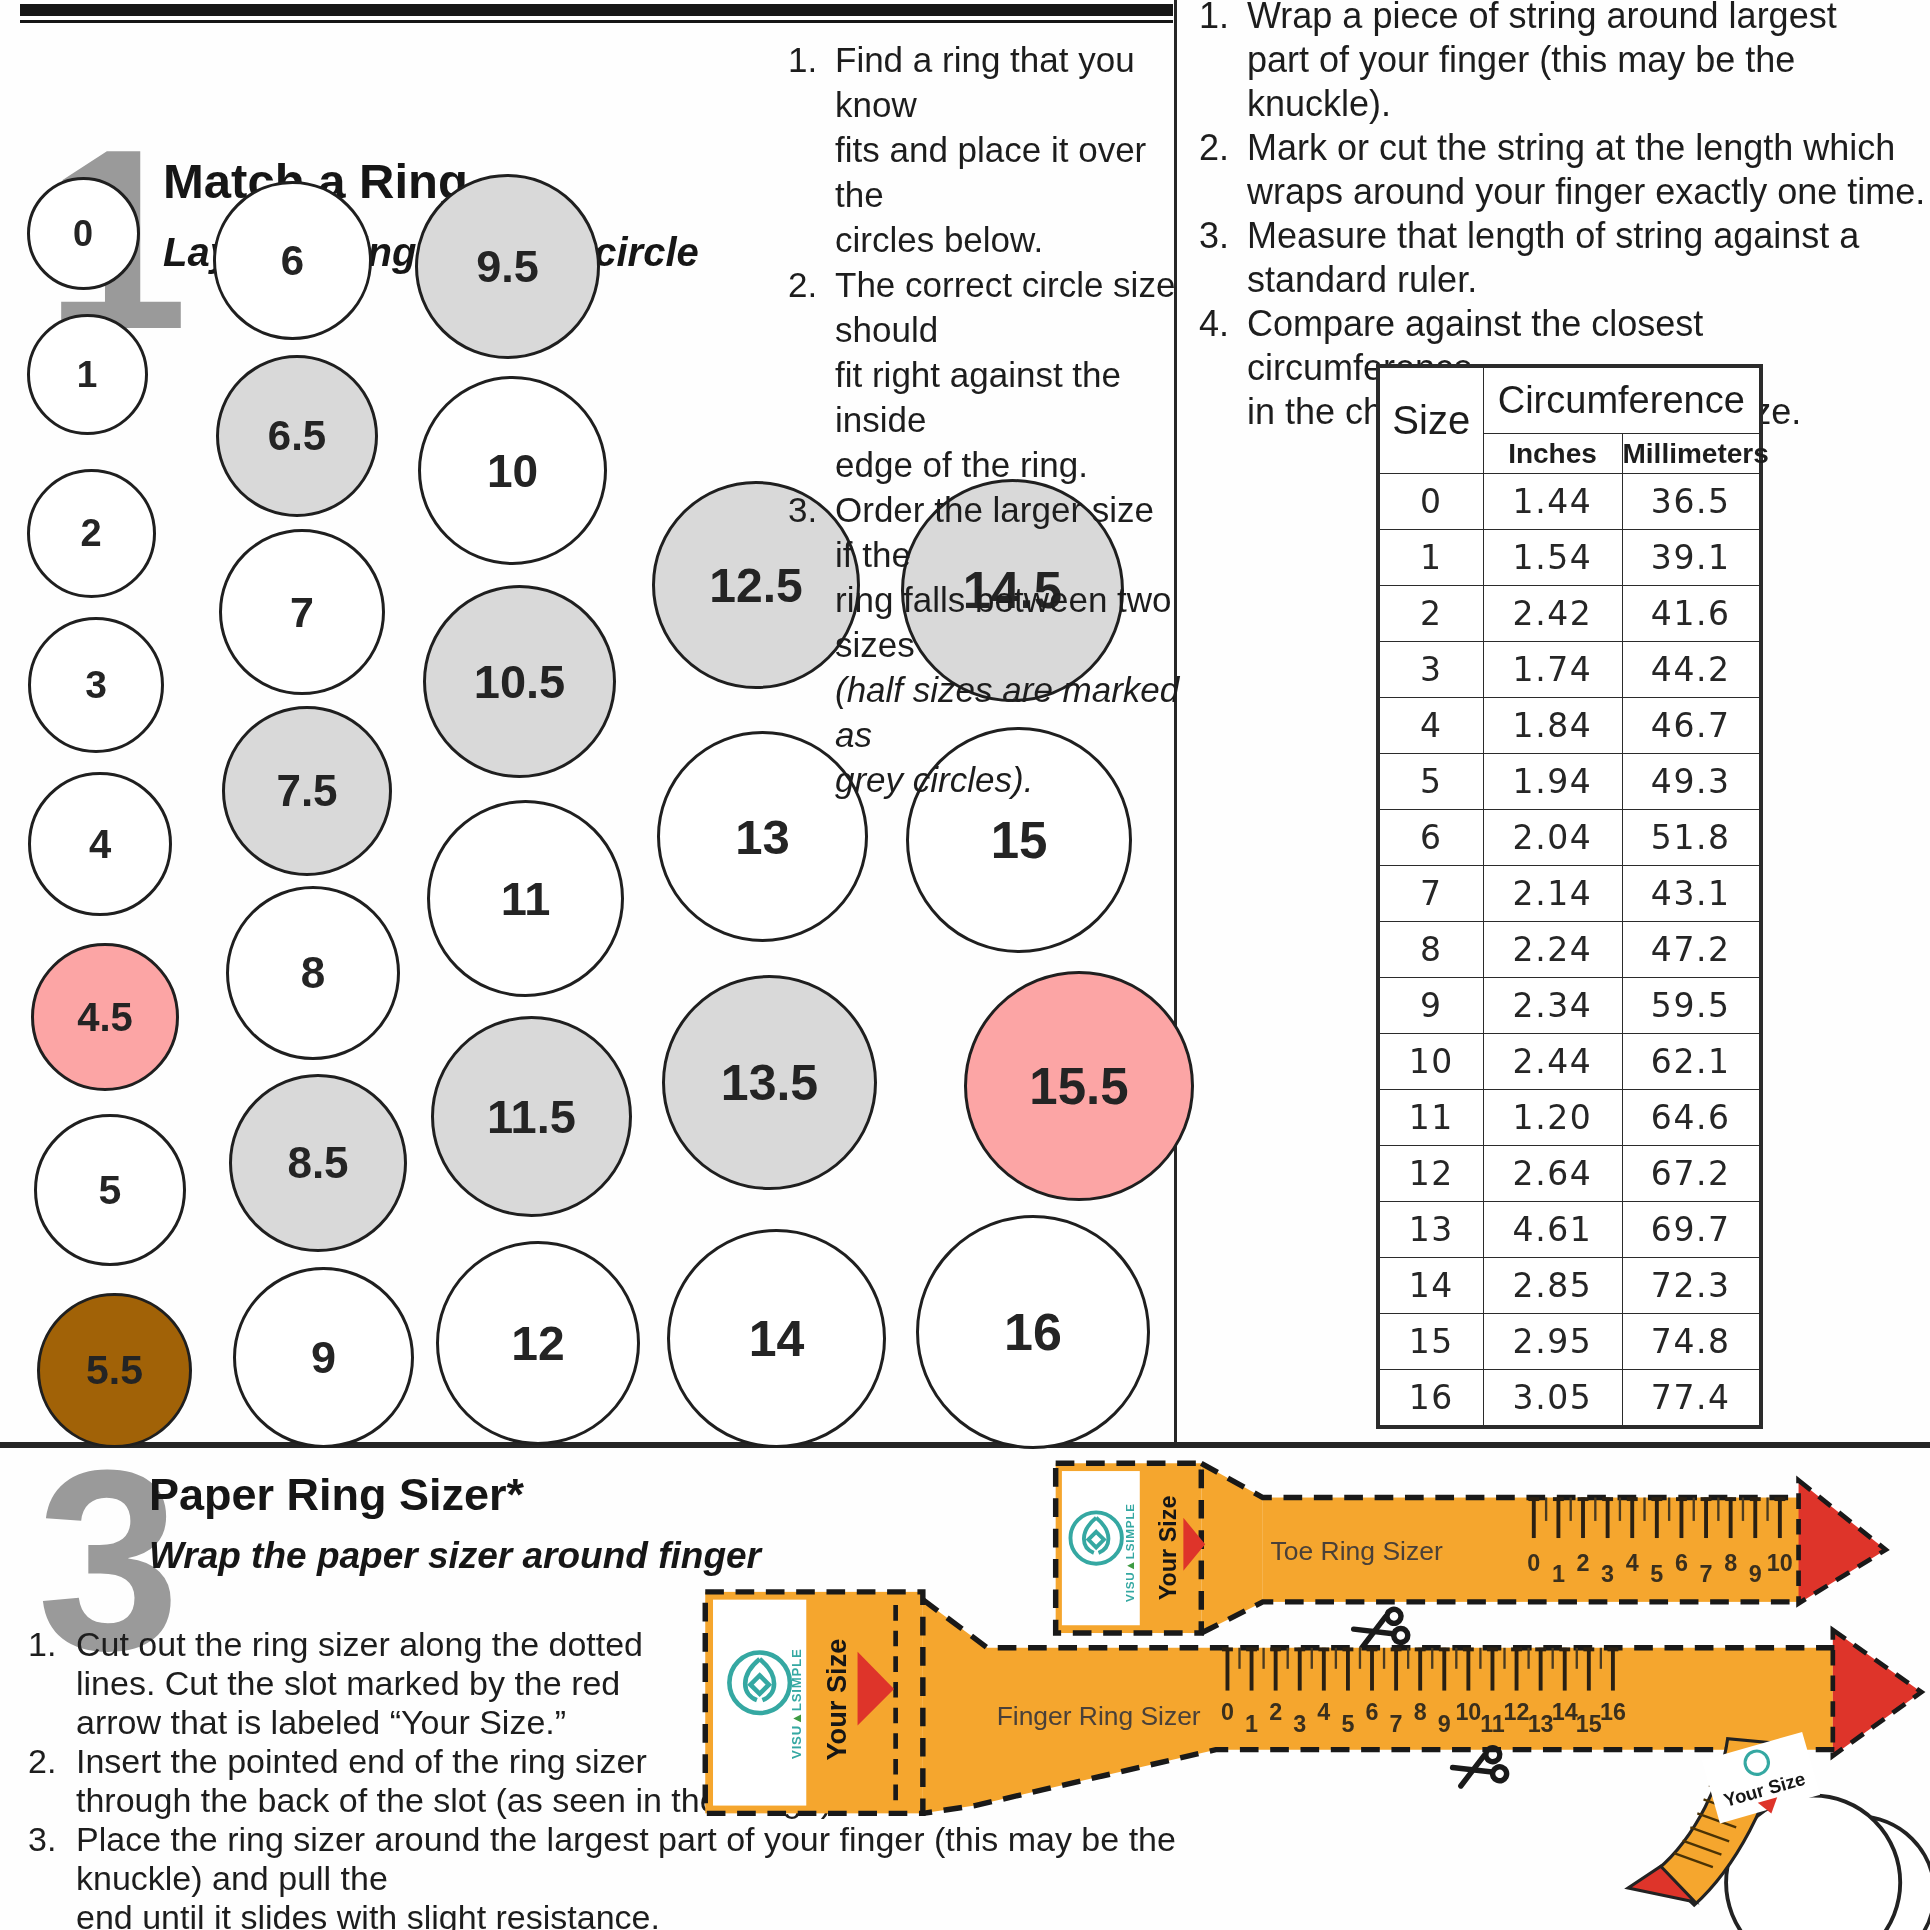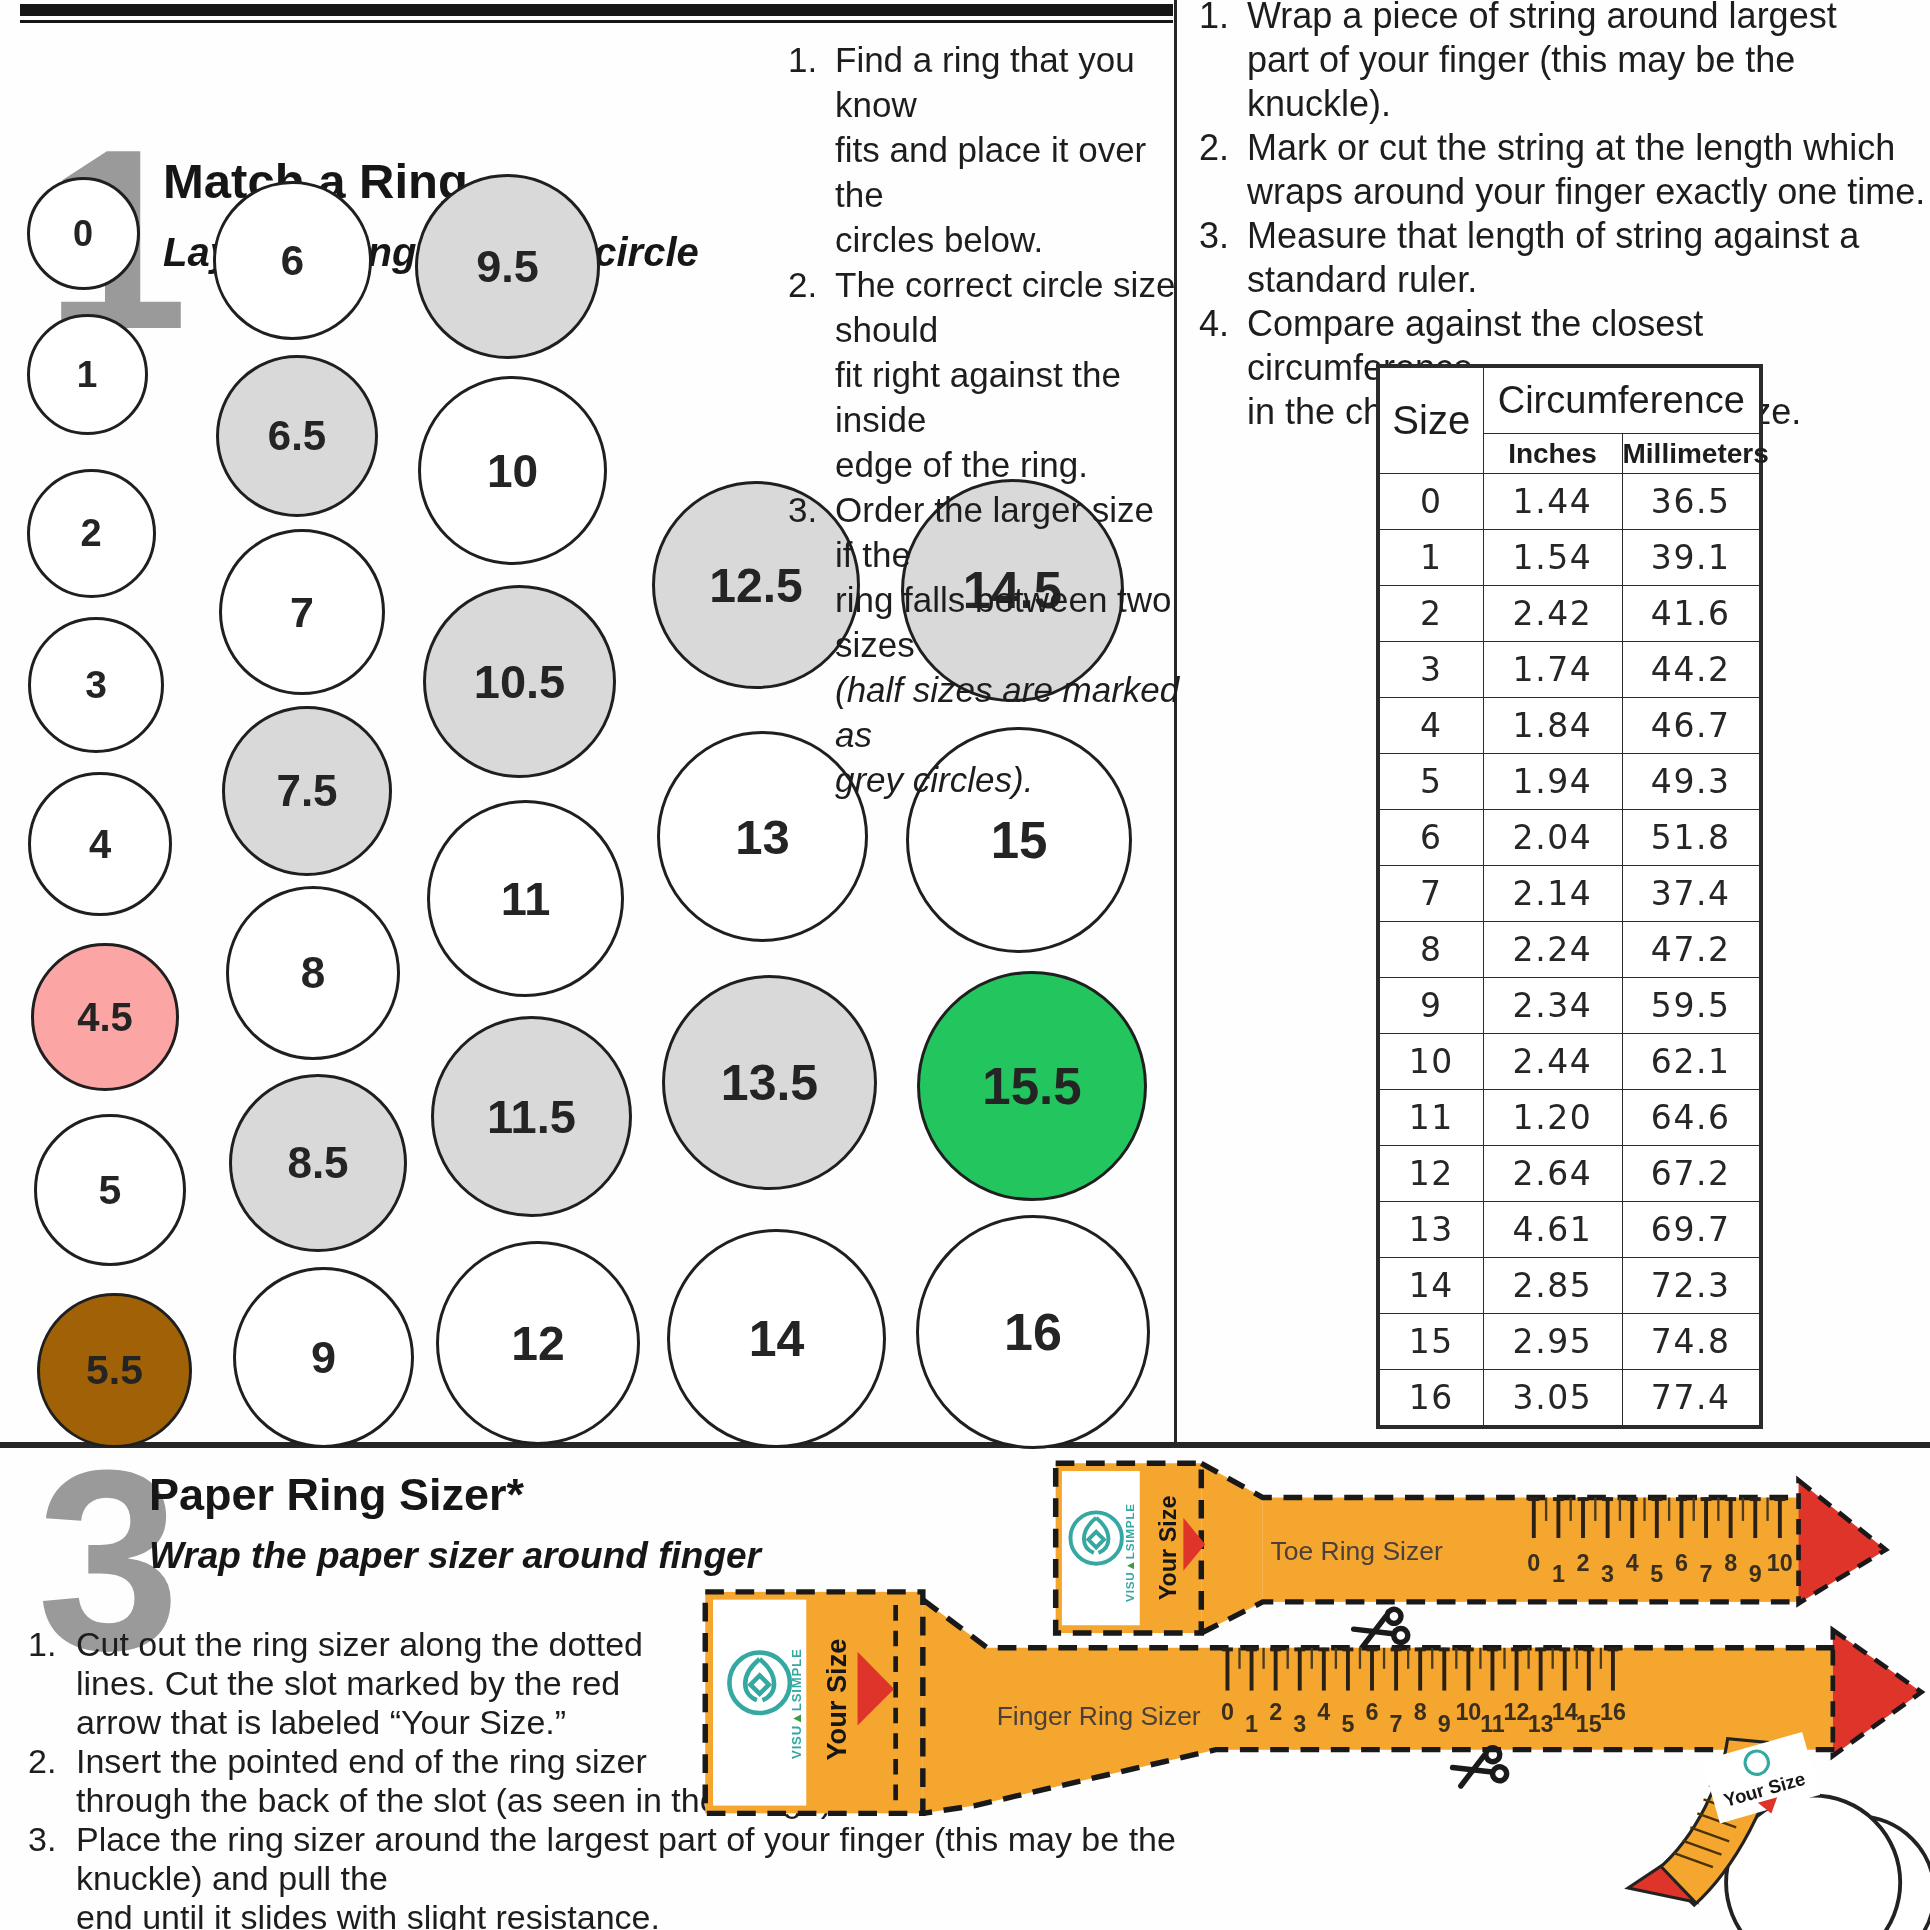--- a/index.html
+++ b/index.html
@@ -160,21 +160,21 @@
     </div>
     <div class="ring-circle" style="left: 667px; top: 1229px; width: 213px; height: 213px; font-size: 50px;">
       <span>14</span>
     </div>
     <div class="ring-circle grey" style="background: rgb(217, 217, 217); left: 901px; top: 479px; width: 217px; height: 217px; font-size: 51px;">
       <span>14.5</span>
     </div>
     <div class="ring-circle" style="left: 906px; top: 727px; width: 220px; height: 220px; font-size: 51px;">
       <span>15</span>
     </div>
-    <div class="ring-circle grey" style="background: #22c55e; left: 917px; top: 971px; width: 224px; height: 224px; font-size: 51px;">
+    <div class="ring-circle grey" style="background: #fca5a5; left: 964px; top: 971px; width: 224px; height: 224px; font-size: 51px;">
       <span>15.5</span>
     </div>
     <div class="ring-circle" style="left: 916px; top: 1215px; width: 228px; height: 228px; font-size: 52px;">
       <span>16</span>
     </div>
   </div>
 
 <div id="mid-steps" class="abs steps">
     <div class="step">
       <span class="step-num">1.</span>
@@ -268,21 +268,21 @@
           <td>49.3</td>
         </tr>
         <tr>
           <td>6</td>
           <td>2.04</td>
           <td>51.8</td>
         </tr>
         <tr>
           <td>7</td>
           <td>2.14</td>
-          <td>37.4</td>
+          <td>43.1</td>
         </tr>
         <tr>
           <td>8</td>
           <td>2.24</td>
           <td>47.2</td>
         </tr>
         <tr>
           <td>9</td>
           <td>2.34</td>
           <td>59.5</td>

